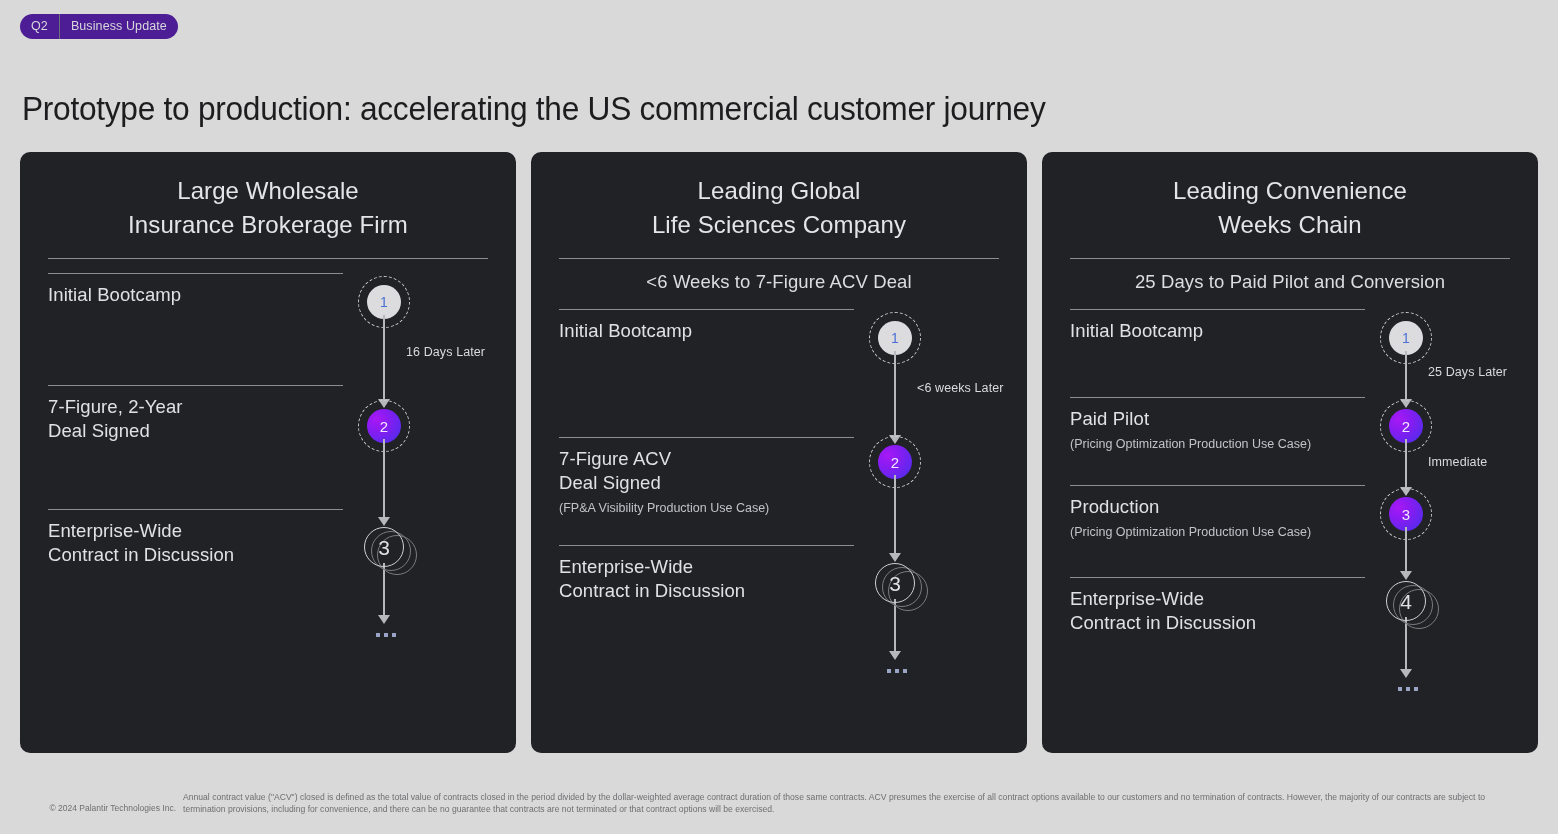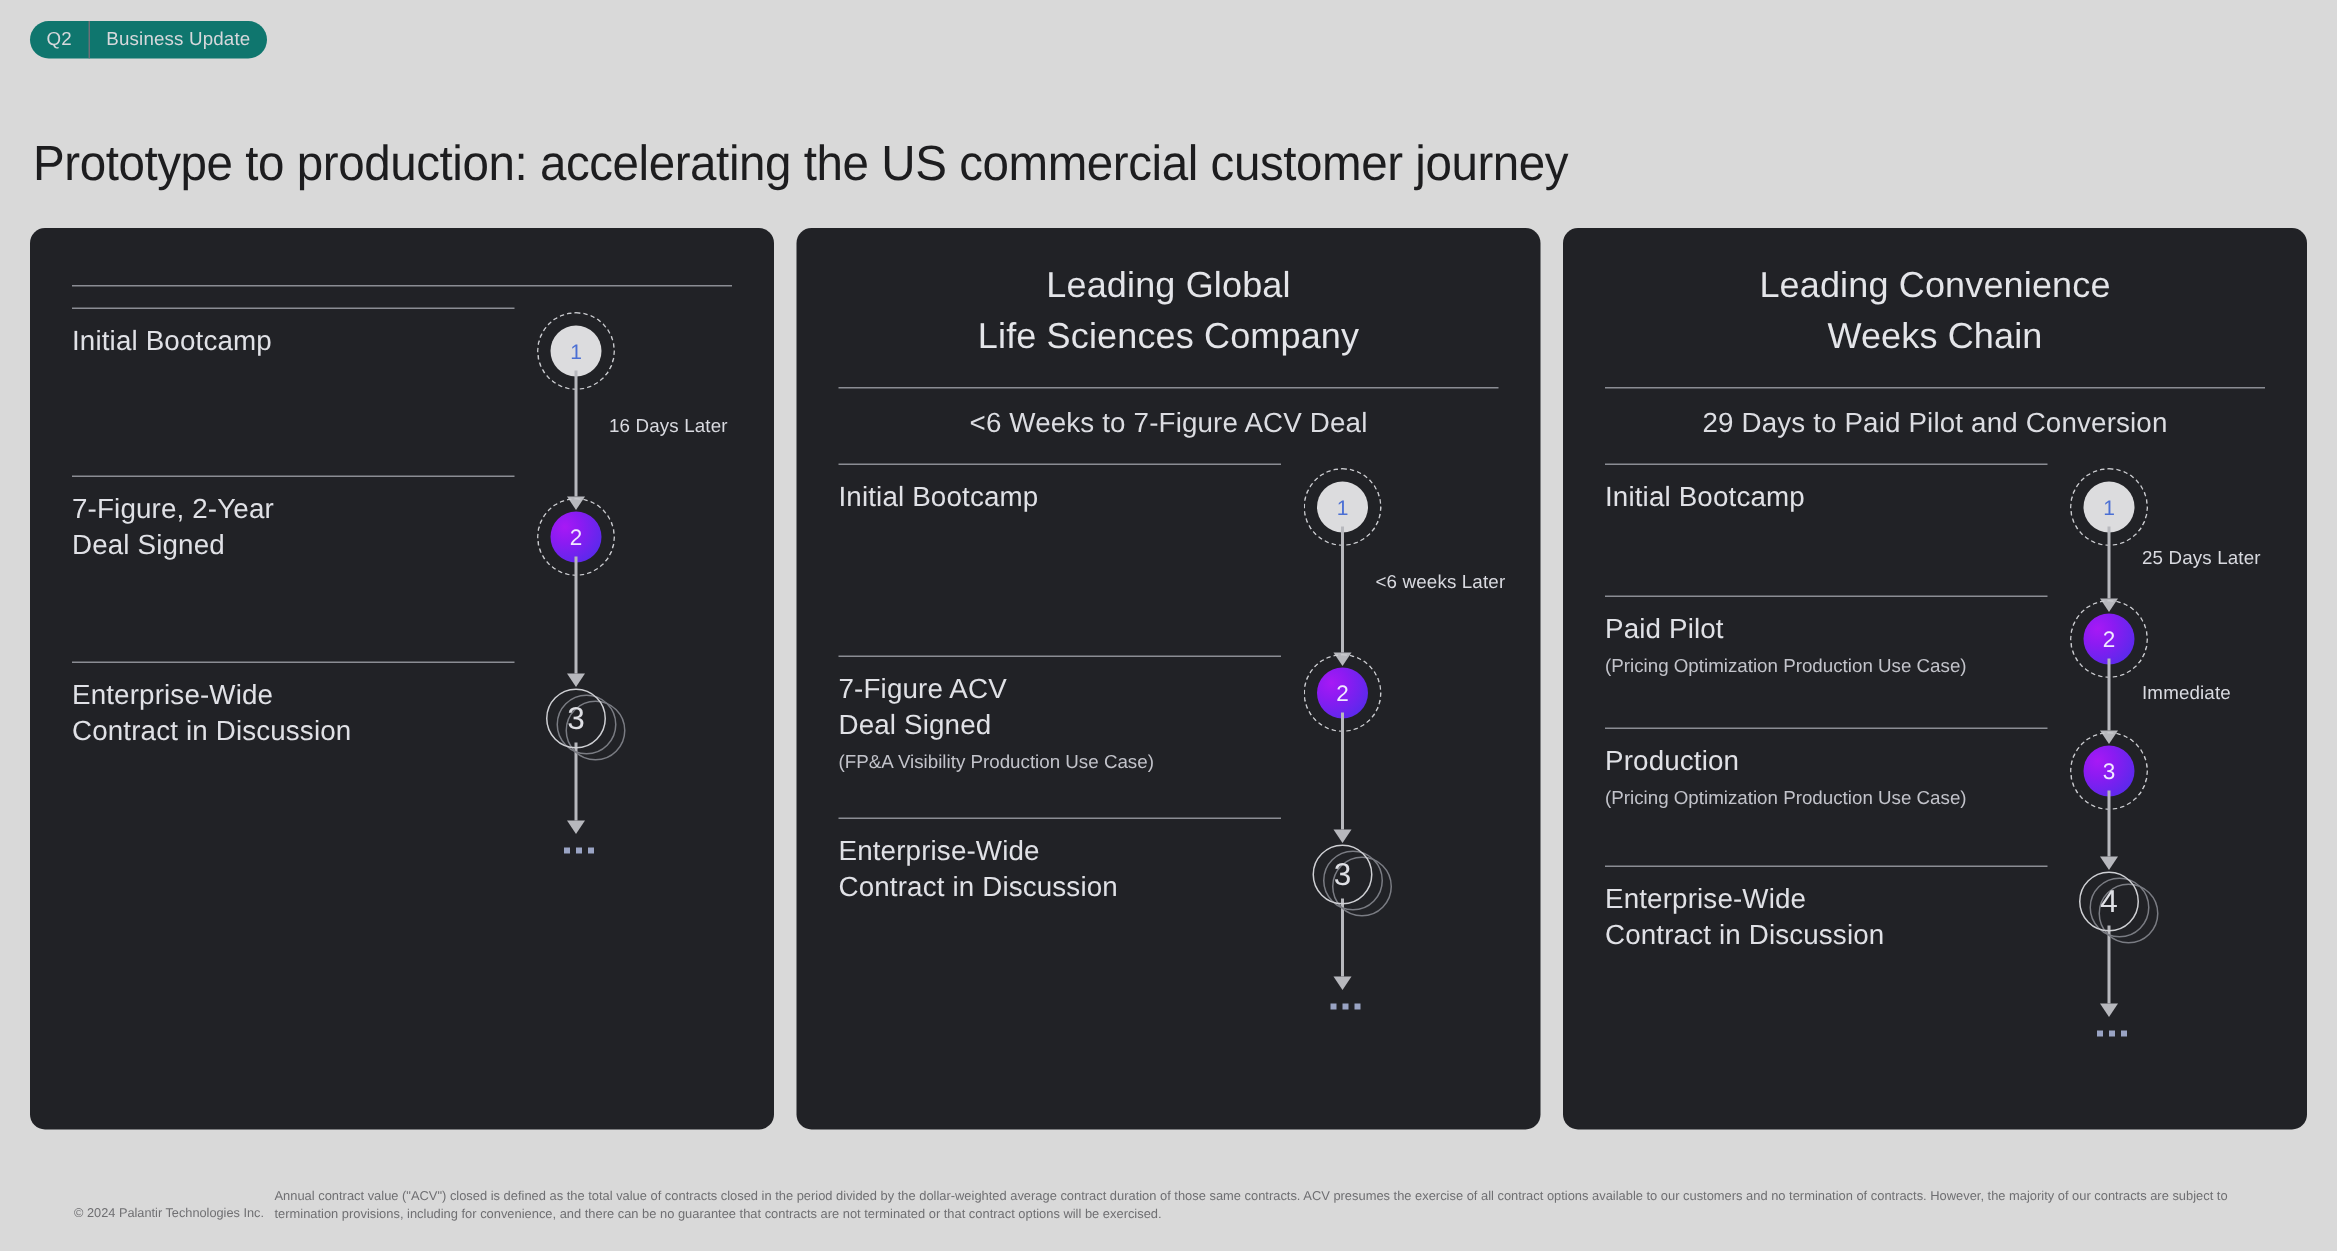--- a/index.html
+++ b/index.html
@@ -16,21 +16,21 @@
     color: #e9e9ec;
     position: relative;
   }
 
   
   .badge {
     position: absolute;
     left: 20px;
     top: 14px;
     height: 25px;
-    background: #0f766e;
+    background: #4c1d95;
     border-radius: 13px;
     display: flex;
     align-items: center;
     overflow: hidden;
   }
   .badge-seg {
     font-size: 12.5px;
     color: #d7d8dc;
     padding: 0 11px;
     line-height: 25px;
@@ -250,20 +250,22 @@
 <div class="badge">
   <span class="badge-seg">Q2</span>
   <span class="badge-div"></span>
   <span class="badge-seg">Business Update</span>
 </div>
 
 <h1 class="page-title">Prototype to production: accelerating the US commercial customer journey</h1>
 
 <div class="cards" id="cards-container">
     <div class="card">
+      <div class="card-title">Large Wholesale
+Insurance Brokerage Firm</div>
       <div class="rule-full"></div>
       <div class="timeline" style="height: 420px;">
         <div class="step" style="position: absolute; top: 0px; left: 0px; width: 295px;">
           <div class="step-inner">
             <div class="step-title">Initial Bootcamp</div>
           </div>
         </div>
         <div class="step" style="position: absolute; top: 112px; left: 0px; width: 295px;">
           <div class="step-inner">
             <div class="step-title">7-Figure, 2-Year
@@ -343,21 +345,21 @@
             <i></i>
           </div>
           <div class="conn-label" style="left: 358px; top: 72px;">&lt;6 weeks Later</div>
         </div>
       </div>
     </div>
     <div class="card">
       <div class="card-title">Leading Convenience
 Weeks Chain</div>
       <div class="rule-full"></div>
-      <div class="card-sub">29 Days to Paid Pilot and Conversion</div>
+      <div class="card-sub">25 Days to Paid Pilot and Conversion</div>
       <div class="timeline" style="height: 420px;">
         <div class="step" style="position: absolute; top: 0px; left: 0px; width: 295px;">
           <div class="step-inner">
             <div class="step-title">Initial Bootcamp</div>
           </div>
         </div>
         <div class="step" style="position: absolute; top: 88px; left: 0px; width: 295px;">
           <div class="step-inner">
             <div class="step-title">Paid Pilot</div>
             <div class="step-note">(Pricing Optimization Production Use Case)</div>

